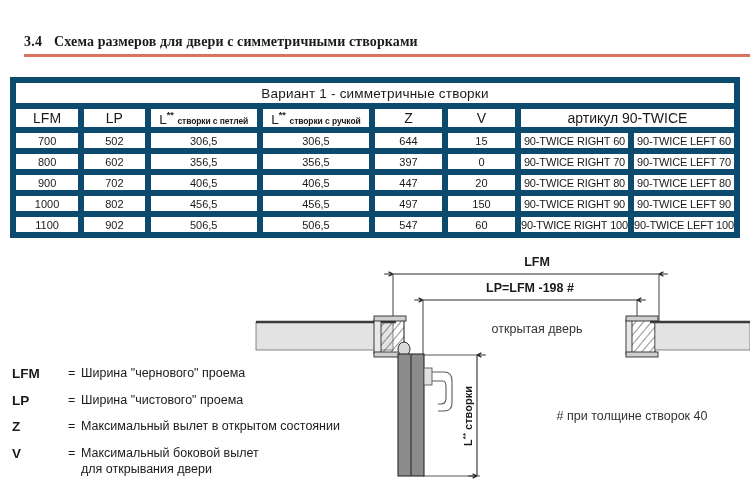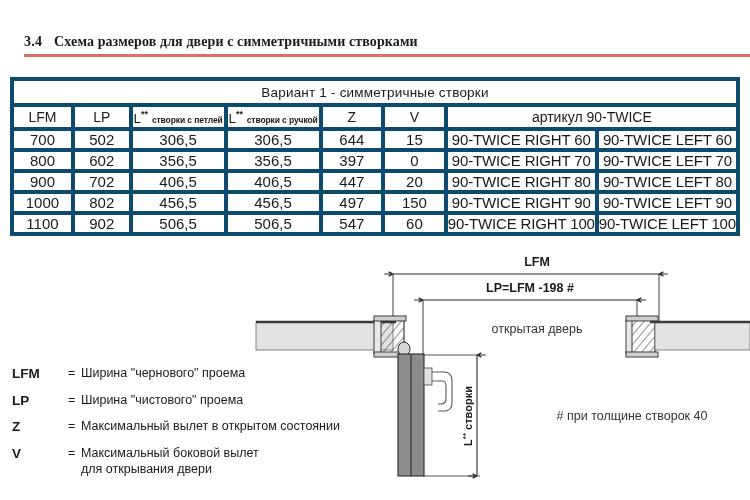--- a/index.html
+++ b/index.html
@@ -29,36 +29,36 @@
   }
 
   
   #dim-table {
     position: absolute; left: 10px; top: 77px;
     width: 730px;
     border-collapse: collapse;
     font-size: 13px;
   }
   #dim-table td, #dim-table th {
-    border: 4px solid #0c4a6e;
+    border: 6px solid #0c4a6e;
     text-align: center;
     vertical-align: middle;
     padding: 0;
     font-weight: normal;
   }
   .t-variant {
     height: 26px; font-size: 13.5px; font-weight: bold; letter-spacing: .2px;
   }
   .t-head { height: 24px; font-size: 14px; font-weight: bold; }
   .t-head.sub { font-size: 13.5px; }
   .t-head .sm {
     font-size: 8.5px; font-weight: bold; letter-spacing: -.1px;
   }
   .t-head sup { font-size: 9px; font-weight: bold; }
-  .t-row td { height: 21px; font-size: 15px; font-weight: bold; }
+  .t-row td { height: 21px; font-size: 11px; font-weight: bold; }
   .t-art {
     font-size: 7.6px; font-weight: bold; letter-spacing: -.15px; white-space: nowrap;
   }
   .col-lfm { width: 76px; }
   .col-lp  { width: 76px; }
   .col-lh  { width: 129px; }
   .col-lk  { width: 129px; }
   .col-z   { width: 84px; }
   .col-v   { width: 84px; }
   .col-ar  { width: 76px; }

